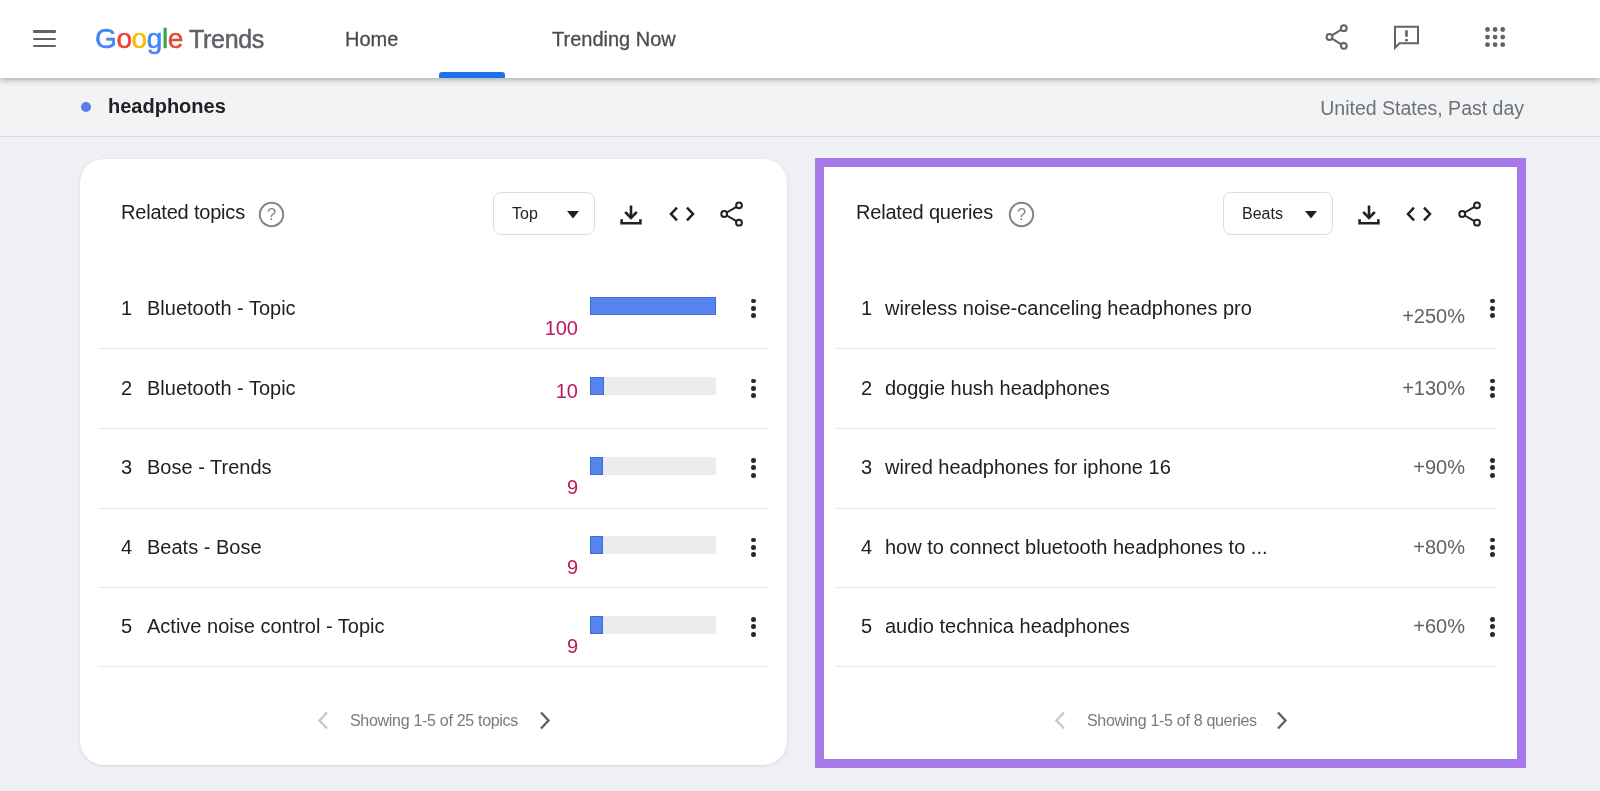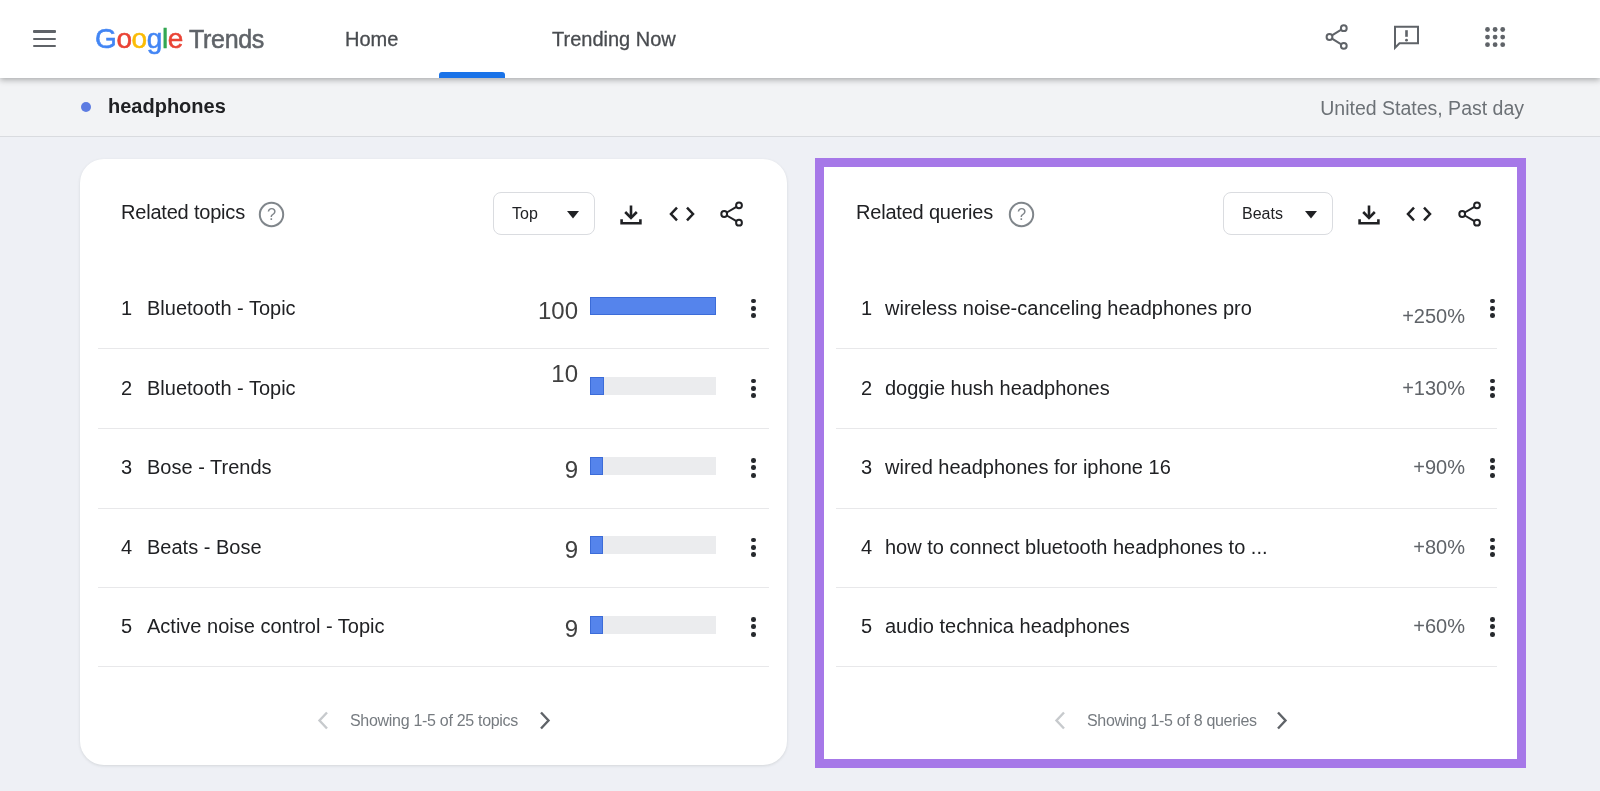--- a/index.html
+++ b/index.html
@@ -27,21 +27,21 @@
 #rcard { position:absolute; left:815px; top:158px; width:711px; height:610px; background:#fff; border:9px solid #a678e8; }
 
 .cardtitle { position:absolute; top:201px; font-size:20px; letter-spacing:-0.2px; color:#202124; z-index:2; }
 .qicon { position:absolute; top:201px; z-index:2; }
 .selbtn { position:absolute; top:192px; height:43px; background:#fff; border:1px solid #dadce0; border-radius:8px; z-index:2; display:flex; align-items:center; }
 .selbtn .btxt { font-size:16px; color:#202124; margin-left:18px; }
 .hicon { position:absolute; top:201px; width:26px; height:26px; z-index:2; }
 .rsep { position:absolute; height:1px; background:#e8e8ea; z-index:2; }
 .rnum { position:absolute; font-size:20px; color:#202124; }
 .rlabel { position:absolute; font-size:20px; color:#202124; }
-.rval { position:absolute; font-size:24px; color:#404040; text-align:right; }
+.rval { position:absolute; font-size:20px; color:#be185d; text-align:right;margin-top:20px; }
 .rpct { position:absolute; font-size:20px; color:#5f6368; text-align:right; }
 .bartrack { position:absolute; height:18px; background:#ebecee; }
 .barfill { position:absolute; height:18px; background:#5584ec; box-shadow:inset 0 0 0 1px rgba(40,90,200,0.55); }
 .dots3 { position:absolute; width:5px; z-index:2; }
 .dots3 i { display:block; width:4.6px; height:4.6px; border-radius:50%; background:#26292d; margin:0 auto 2.9px; }
 
 .pager { position:absolute; font-size:16px; letter-spacing:-0.3px; color:#767b80; z-index:2; }
 </style>
 </head>
 <body>

